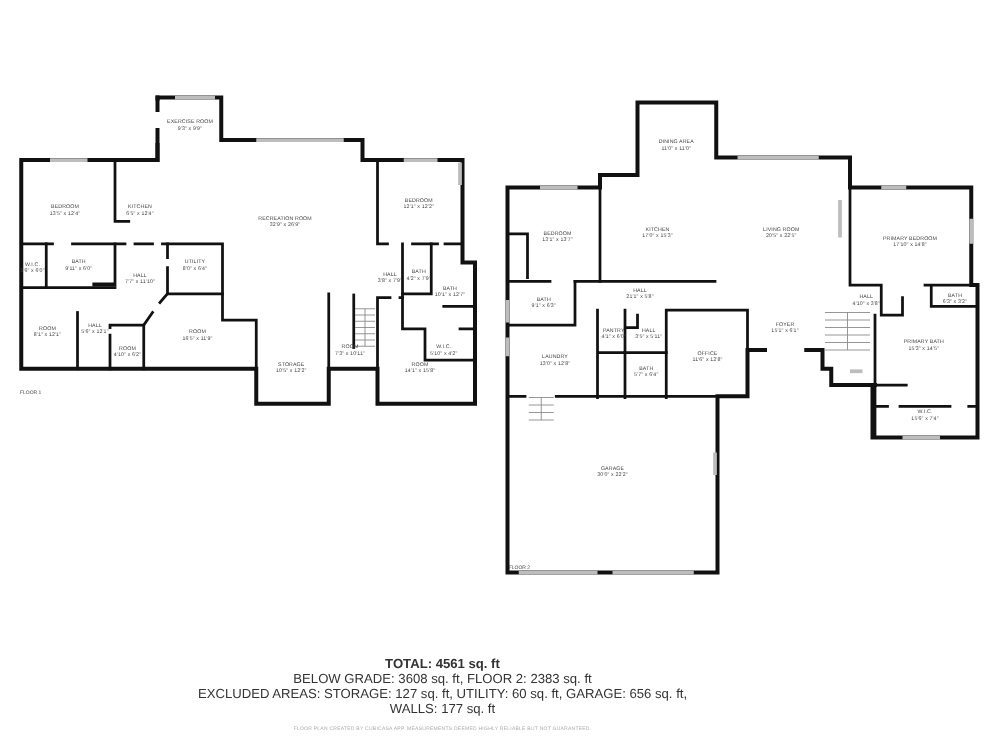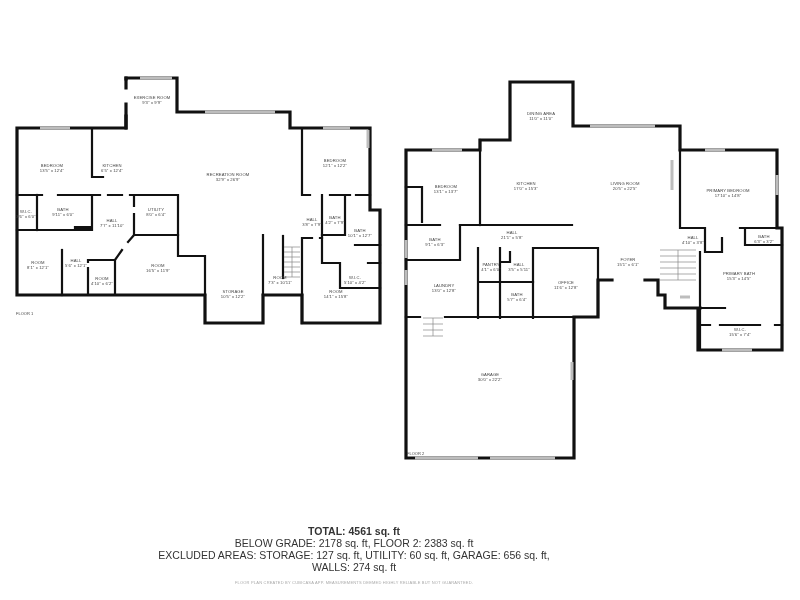--- a/index.html
+++ b/index.html
@@ -239,17 +239,17 @@
     <span class="dim">15'6" x 7'4"</span>
   </div>
 <div class="room-label" style="left:490px;top:377px">
     <span class="nm">GARAGE</span>
     <span class="dim">30'0" x 22'2"</span>
   </div>
 <div class="floor-label" style="left:407px;top:451px">FLOOR 2</div>
 
 <div class="summary">
   <div class="total">TOTAL: 4561 sq. ft</div>
-  <div class="line">BELOW GRADE: 2178 sq. ft, FLOOR 2: 2383 sq. ft</div>
+  <div class="line">BELOW GRADE: 3608 sq. ft, FLOOR 2: 2383 sq. ft</div>
   <div class="line">EXCLUDED AREAS: STORAGE: 127 sq. ft, UTILITY: 60 sq. ft, GARAGE: 656 sq. ft,</div>
-  <div class="line">WALLS: 274 sq. ft</div>
+  <div class="line">WALLS: 177 sq. ft</div>
   <div class="disclaimer">FLOOR PLAN CREATED BY CUBICASA APP. MEASUREMENTS DEEMED HIGHLY RELIABLE BUT NOT GUARANTEED.</div>
 </div>
 
 </body></html>

